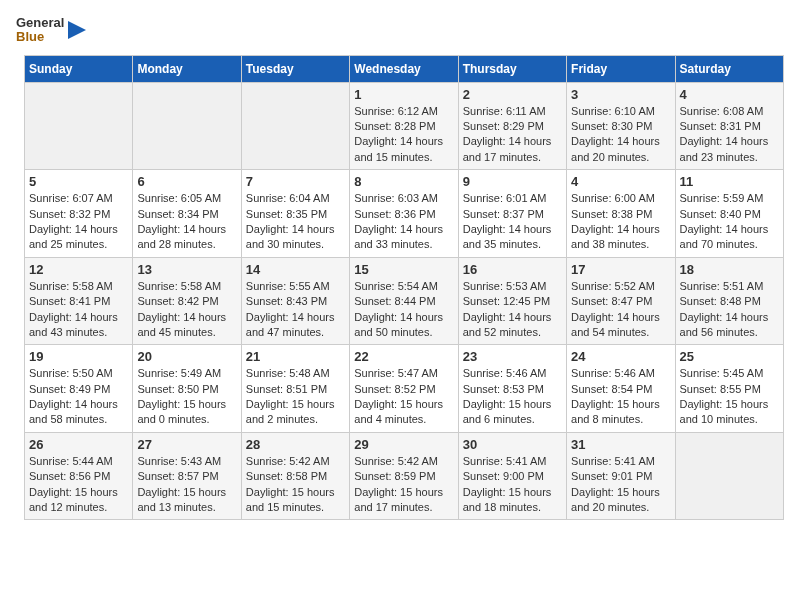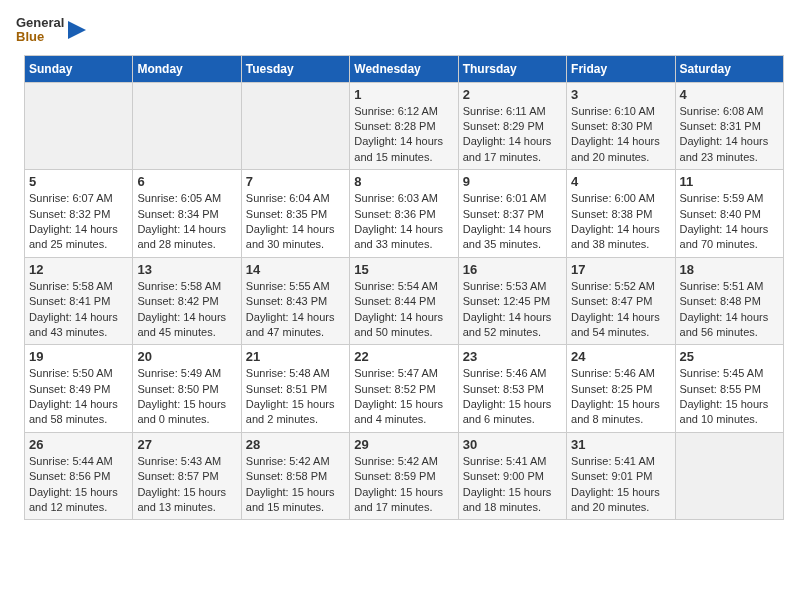--- a/index.html
+++ b/index.html
@@ -205,21 +205,21 @@
         <td>
           <span class="day-num">22</span>
           <div class="cell-content"><span>Sunrise: 5:47 AM</span><br><span>Sunset: 8:52 PM</span><br><span>Daylight: 15 hours</span><br><span>and 4 minutes.</span></div>
         </td>
         <td>
           <span class="day-num">23</span>
           <div class="cell-content"><span>Sunrise: 5:46 AM</span><br><span>Sunset: 8:53 PM</span><br><span>Daylight: 15 hours</span><br><span>and 6 minutes.</span></div>
         </td>
         <td>
           <span class="day-num">24</span>
-          <div class="cell-content"><span>Sunrise: 5:46 AM</span><br><span>Sunset: 8:25 PM</span><br><span>Daylight: 15 hours</span><br><span>and 8 minutes.</span></div>
+          <div class="cell-content"><span>Sunrise: 5:46 AM</span><br><span>Sunset: 8:54 PM</span><br><span>Daylight: 15 hours</span><br><span>and 8 minutes.</span></div>
         </td>
         <td>
           <span class="day-num">25</span>
           <div class="cell-content"><span>Sunrise: 5:45 AM</span><br><span>Sunset: 8:55 PM</span><br><span>Daylight: 15 hours</span><br><span>and 10 minutes.</span></div>
         </td>
       </tr>
       <tr>
         <td>
           <span class="day-num">26</span>
           <div class="cell-content"><span>Sunrise: 5:44 AM</span><br><span>Sunset: 8:56 PM</span><br><span>Daylight: 15 hours</span><br><span>and 12 minutes.</span></div>

